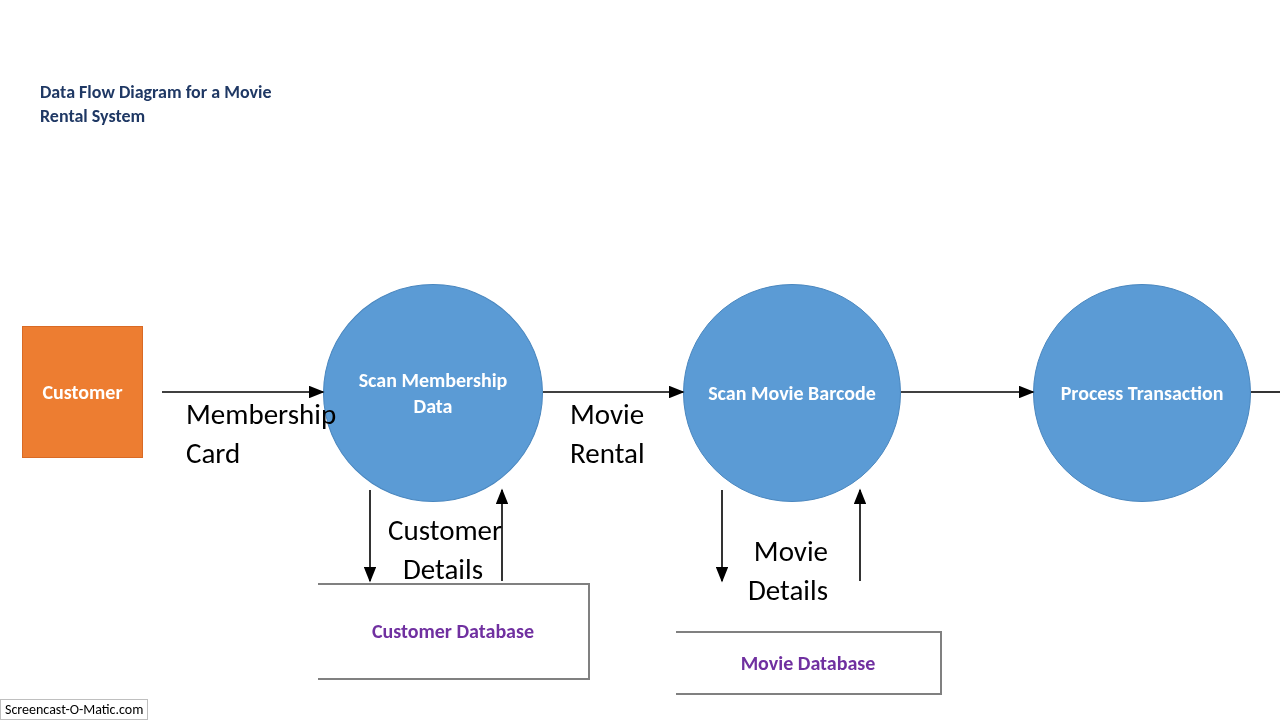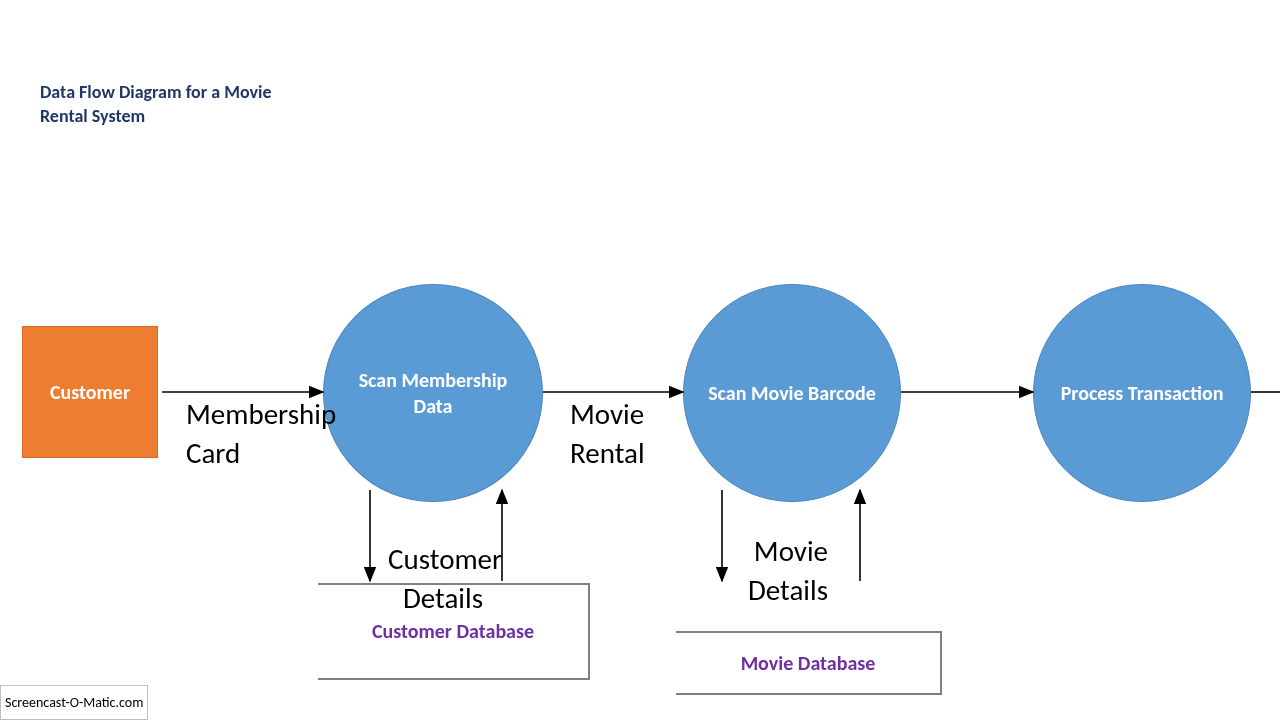--- a/index.html
+++ b/index.html
@@ -28,21 +28,21 @@
     display: flex;
     align-items: center;
     justify-content: center;
     text-align: center;
     font-weight: 700;
     padding: 6px;
   }
   .entity.customer {
     left: 22px;
     top: 326px;
-    width: 136px;
+    width: 121px;
     height: 132px;
     background: #ed7d31;
     color: #ffffff;
     border: 1px solid #d96a25;
     font-size: 20px;
   }
   .process {
     position: absolute;
     border-radius: 50%;
     background: #5b9bd5;
@@ -83,21 +83,21 @@
     position: absolute;
     color: #000000;
     font-size: 29px;
     line-height: 1.35;
     font-weight: 400;
   }
   .watermark {
     position: absolute;
     left: 0px;
     bottom: 0px;
-    padding: 8px 4px;
+    padding: 1px 4px;
     background: #ffffff;
     color: #000000;
     font-size: 14px;
     border: 1px solid #bfbfbf;
   }
   svg.arrows {
     position: absolute;
     left: 0; top: 0;
     width: 1280px; height: 720px;
     pointer-events: none;
@@ -112,21 +112,21 @@
 
 <div class="process p1">Scan Membership Data</div>
 <div class="process p2">Scan Movie Barcode</div>
 <div class="process p3">Process Transaction</div>
 
 <div class="datastore d1">Customer Database</div>
 <div class="datastore d2">Movie Database</div>
 
 <div class="flowlabel" style="left:186px; top:395px; width:140px;">Membership Card</div>
 <div class="flowlabel" style="left:570px; top:395px; width:120px;">Movie Rental</div>
-<div class="flowlabel" style="left:388px; top:540px; width:110px; text-align:center;">Customer Details</div>
+<div class="flowlabel" style="left:388px; top:511px; width:110px; text-align:center;">Customer Details</div>
 <div class="flowlabel" style="left:748px; top:532px; width:80px; text-align:right;">Movie Details</div>
 
 <div class="watermark">Screencast-O-Matic.com</div>
 
 <svg class="arrows">
   <defs>
     <marker id="arrowhead" markerWidth="10" markerHeight="8" refX="9" refY="4" orient="auto" markerUnits="strokeWidth">
       <path d="M0,0 L10,4 L0,8 z" fill="#000000"></path>
     </marker>
   </defs>

